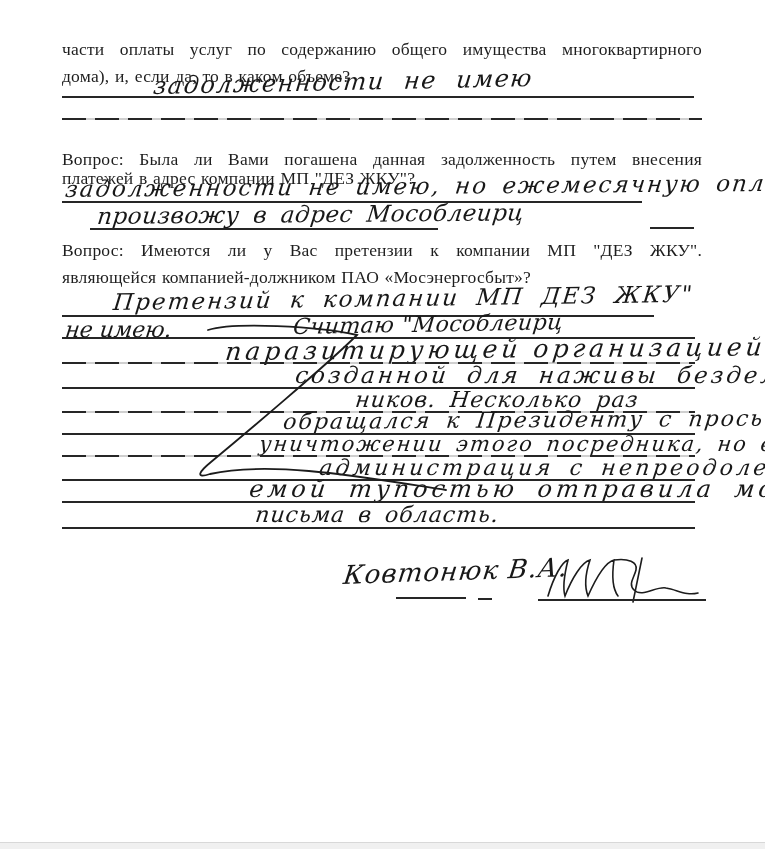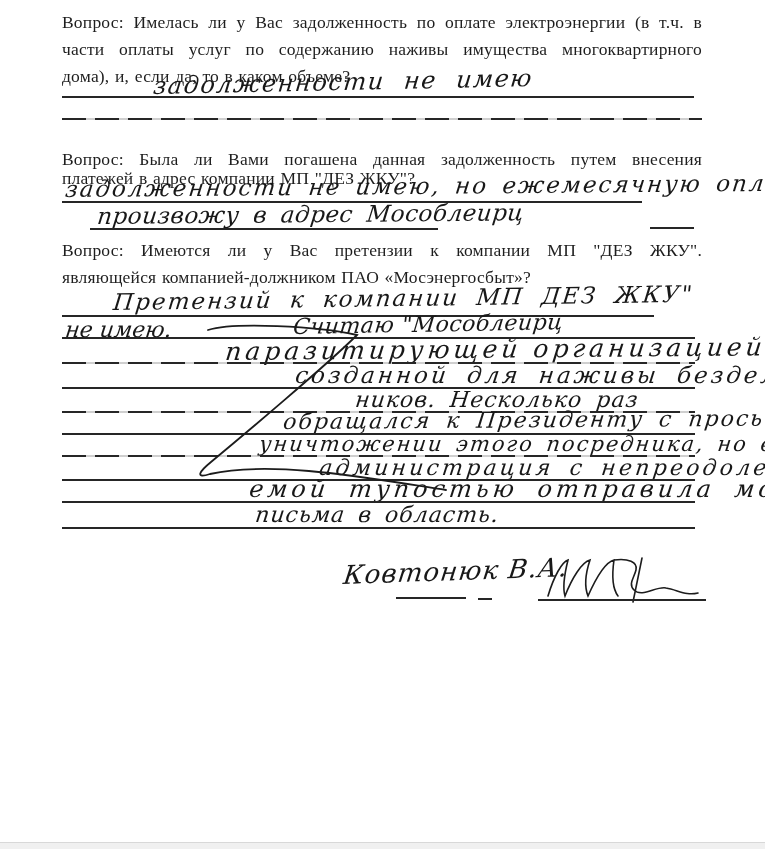--- a/index.html
+++ b/index.html
@@ -18,22 +18,21 @@
   .broken{background:repeating-linear-gradient(90deg,#262626 0 24px,rgba(38,38,38,.22) 24px 33px);}
   .stroke-svg{position:absolute;}
   .footer-strip{position:absolute;left:0;top:842px;width:765px;height:7px;
                 background:#f0f0f0;border-top:1px solid #d8d8d8;}
 </style>
 </head>
 <body>
 
 <div class="page">
 
-  <div class="pline" style="top:10px">Вопрос: Имелась ли у Вас задолженность по оплате электроэнергии (в т.ч. в</div>
-  <div class="pline" style="top:37px">части оплаты услуг по содержанию наживы имущества многоквартирного</div>
+  <div class="pline" style="top:37px">части оплаты услуг по содержанию общего имущества многоквартирного</div>
   <div class="pline plast" style="top:64px">дома), и, если да, то в каком объеме?</div>
 
   <div class="hw" style="left:152px;top:74px;font-size:24px;letter-spacing:1.5px;word-spacing:10px;transform:skewX(-7deg) rotate(-1.2deg);">задолженности не имею</div>
   <div class="rule" style="left:62px;top:96px;width:632px"></div>
   <div class="rule broken" style="left:62px;top:118px;width:640px"></div>
 
   <div class="pline" style="top:147px">Вопрос: Была ли Вами погашена данная задолженность путем внесения</div>
   <div class="pline plast" style="top:166px">платежей в адрес компании МП "ДЕЗ ЖКУ"?</div>
 
   <div class="hw" style="left:64px;top:178px;font-size:23px;letter-spacing:2px;word-spacing:5px;transform:skewX(-7deg) rotate(-.5deg);">задолженности не имею, но ежемесячную оплату</div>

